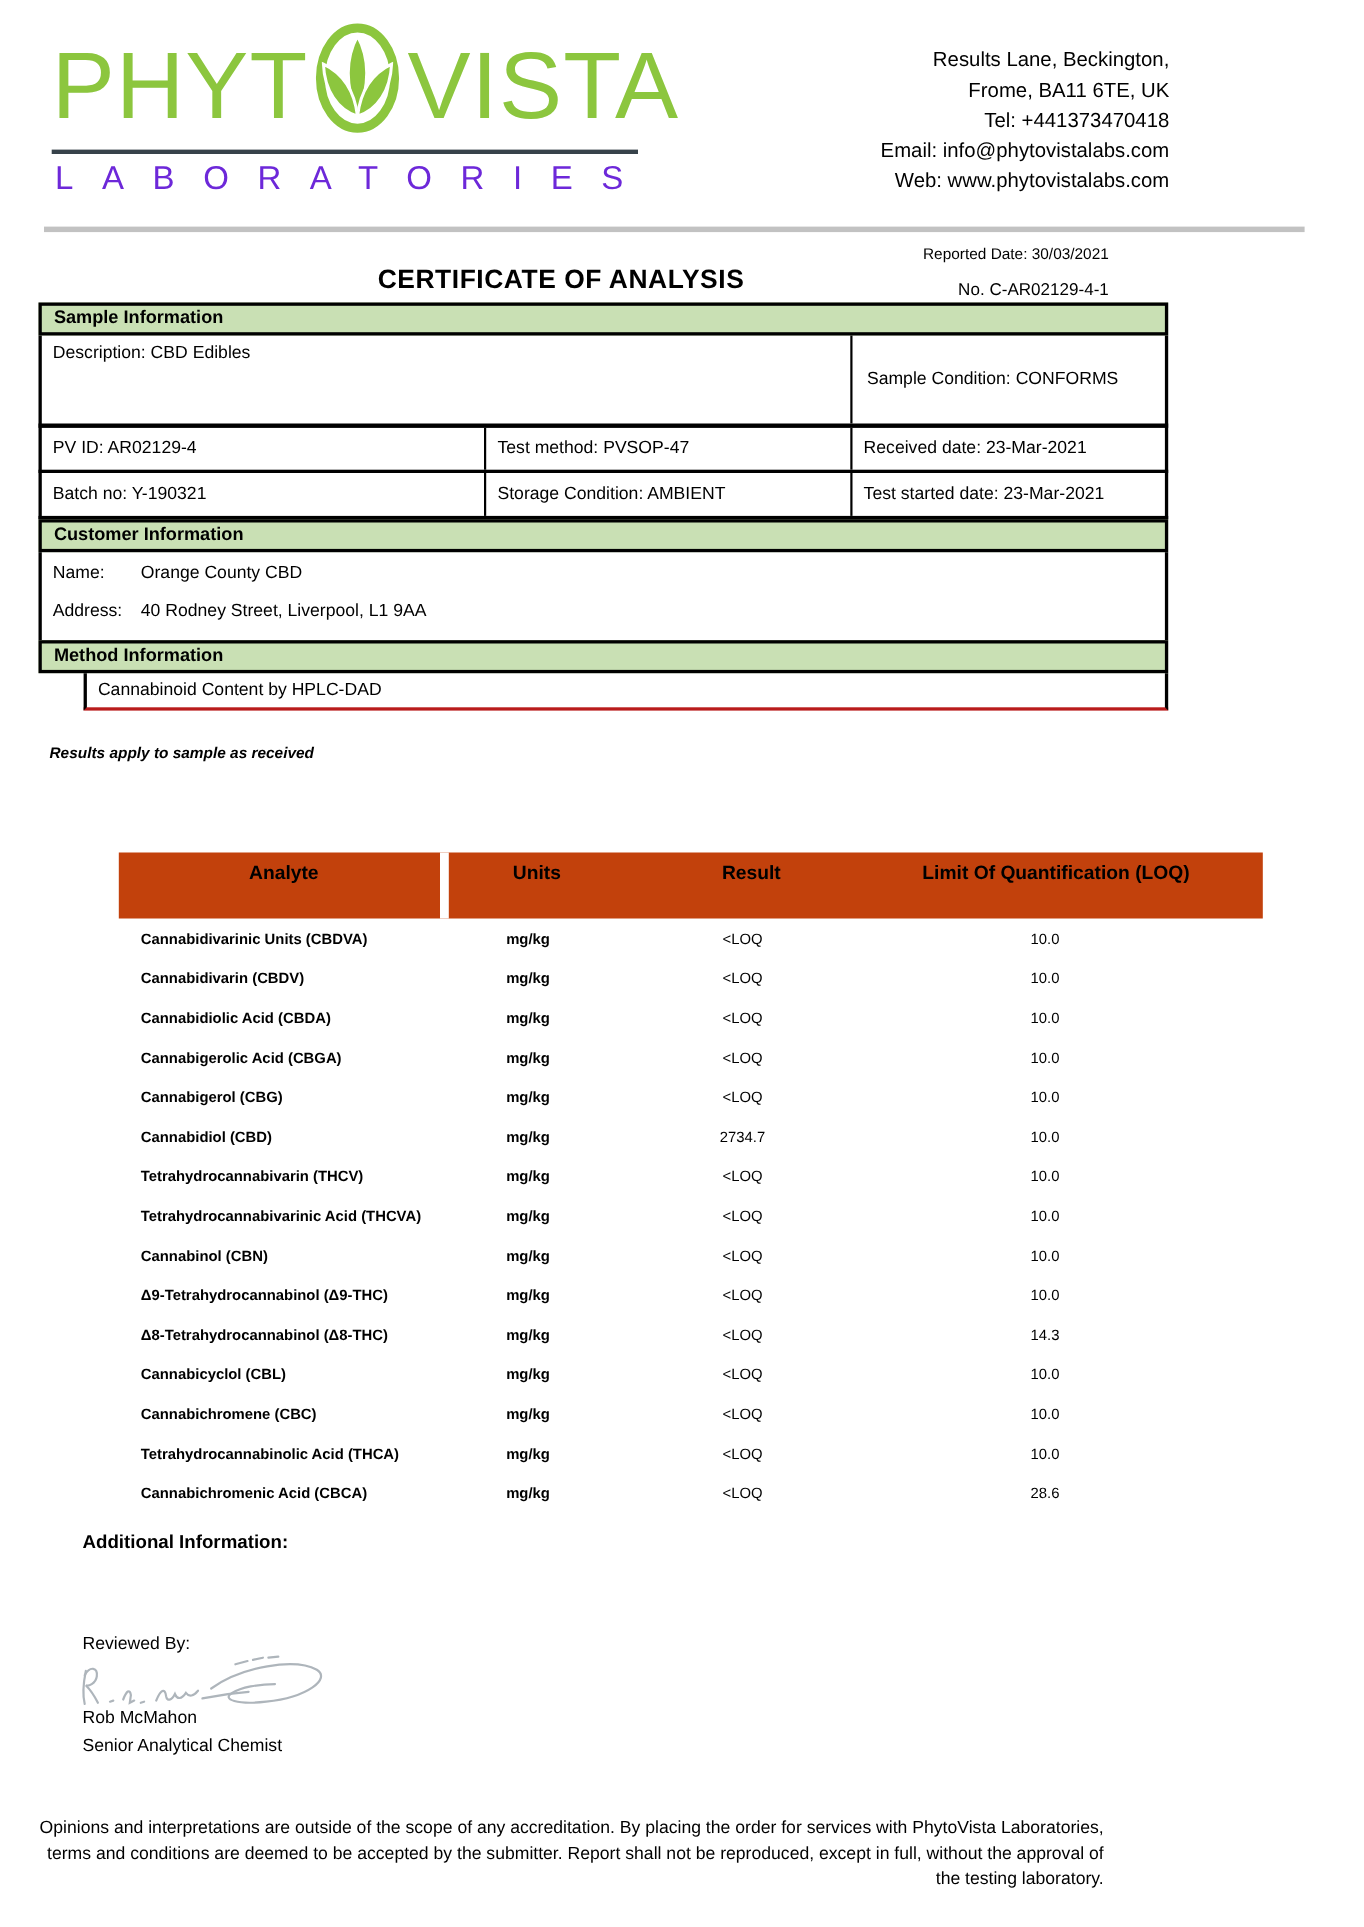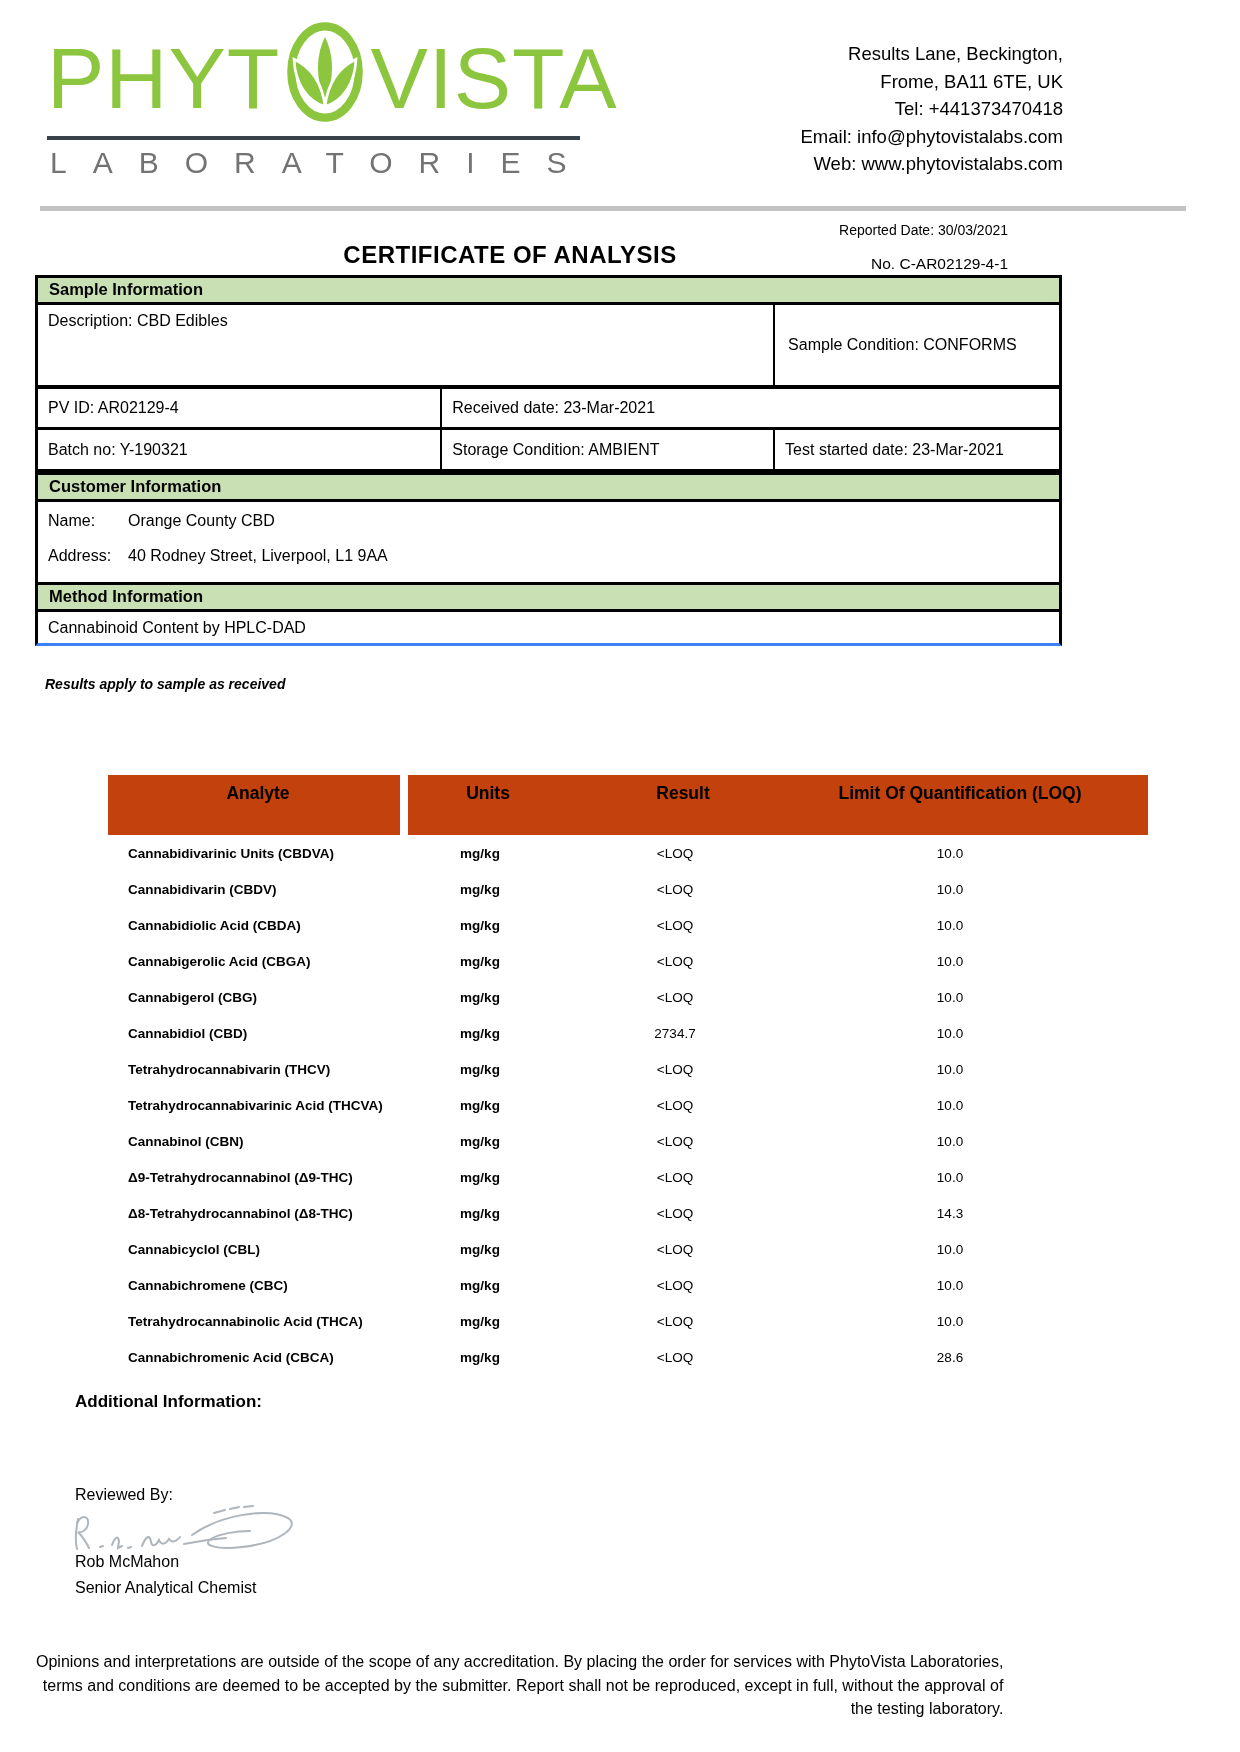--- a/index.html
+++ b/index.html
@@ -6,21 +6,21 @@
   .page {
     position:relative; width:1240px; height:1752px; margin:0 auto;
     background:#ffffff; font-family:"Liberation Sans", sans-serif; color:#000;
     overflow:hidden;
   }
   
   .logo-block { position:absolute; left:47px; top:24px; width:540px; }
   .brand { display:flex; align-items:center; height:108px; font-size:86px; font-weight:400; color:#8cc63e; letter-spacing:1px; line-height:1; }
   .brand .leaf { margin:0 4px; }
   .brand-underline { position:absolute; left:47px; top:136px; width:533px; height:4px; background:#37424a; }
-  .laboratories { position:absolute; left:50px; top:146px; font-size:30px; letter-spacing:26px; color:#737373; white-space:nowrap; }
+  .laboratories { position:absolute; left:50px; top:146px; font-size:30px; letter-spacing:26px; color:#6d28d9; white-space:nowrap; }
   .contact { position:absolute; top:40px; right:177px; text-align:right; font-size:18.5px; line-height:27.5px; }
   .gray-rule { position:absolute; left:40px; top:206px; width:1146px; height:5px; background:#c2c2c2; }
   
   .reported-date { position:absolute; top:222px; right:232px; font-size:14px; }
   .coa-title { position:absolute; left:310px; top:241px; width:400px; text-align:center; font-size:24px; font-weight:bold; letter-spacing:0.5px; }
   .report-no { position:absolute; top:255px; right:232px; font-size:15.5px; }
   
   .infoblock { position:absolute; left:35px; top:275px; width:1027px; font-size:16px; }
   .infoblock * { box-sizing:border-box; }
   .bar { background:#c9e0b4; border:3px solid #000; padding:2px 0 3px 11px; font-weight:bold; font-size:16.5px; }
@@ -31,21 +31,21 @@
   .triple-row { border-bottom:3px solid #000; }
   .pv-row { height:41px; }
   .batch-row { height:42px; }
   .tcell { display:flex; align-items:center; padding-left:10px; }
   .t1 { flex:0 0 39.4%; }
   .t2 { flex:0 0 32.6%; border-left:2px solid #000; }
   .t3 { flex:1; border-left:2px solid #000; }
   .cust-block { border-left:3px solid #000; border-right:3px solid #000; height:80px; padding:10px 0 0 10px; }
   .cust-line { display:flex; margin-bottom:17px; }
   .cust-label { width:80px; }
-  .method-row { border-left:3px solid #000; border-right:3px solid #000; border-bottom:3px solid #3b82f6; height:34px; display:flex; align-items:center; padding-left:10px; }
+  .method-row { border-left:3px solid #000; border-right:3px solid #000; border-bottom:3px solid #b91c1c; height:34px; display:flex; align-items:center; padding-left:10px;margin-left:41px; }
   
   .results-note { position:absolute; left:45px; top:676px; font-size:14px; font-weight:bold; font-style:italic; }
   
   .rtable { position:absolute; left:108px; top:775px; width:1040px; }
   .rt-header { position:relative; height:60px; background:#c2410c;text-align:center; }
   .rt-gap { position:absolute; left:292px; top:0; width:8px; height:60px; background:#fff; }
   .rt-h { position:absolute; top:8px; transform:translateX(-50%); font-weight:bold; font-size:17.5px; white-space:nowrap; }
   .rt-h.h-analyte { left:150px; }
   .rt-h.h-units   { left:380px; }
   .rt-h.h-result  { left:575px; }
@@ -102,20 +102,21 @@
   <div class="report-no">No. C-AR02129-4-1</div>
 
   <div class="infoblock">
     <div class="bar">Sample Information</div>
     <div class="row desc-row">
       <div class="desc-cell">Description: CBD Edibles</div>
       <div class="cond-cell">Sample Condition: CONFORMS</div>
     </div>
     <div class="row triple-row pv-row">
       <div class="tcell t1">PV ID: AR02129-4</div>
+      <div class="tcell t2">Test method: PVSOP-47</div>
       <div class="tcell t3">Received date: 23-Mar-2021</div>
     </div>
     <div class="row triple-row batch-row">
       <div class="tcell t1">Batch no: Y-190321</div>
       <div class="tcell t2">Storage Condition: AMBIENT</div>
       <div class="tcell t3">Test started date: 23-Mar-2021</div>
     </div>
     <div class="bar">Customer Information</div>
     <div class="cust-block">
       <div class="cust-line">

